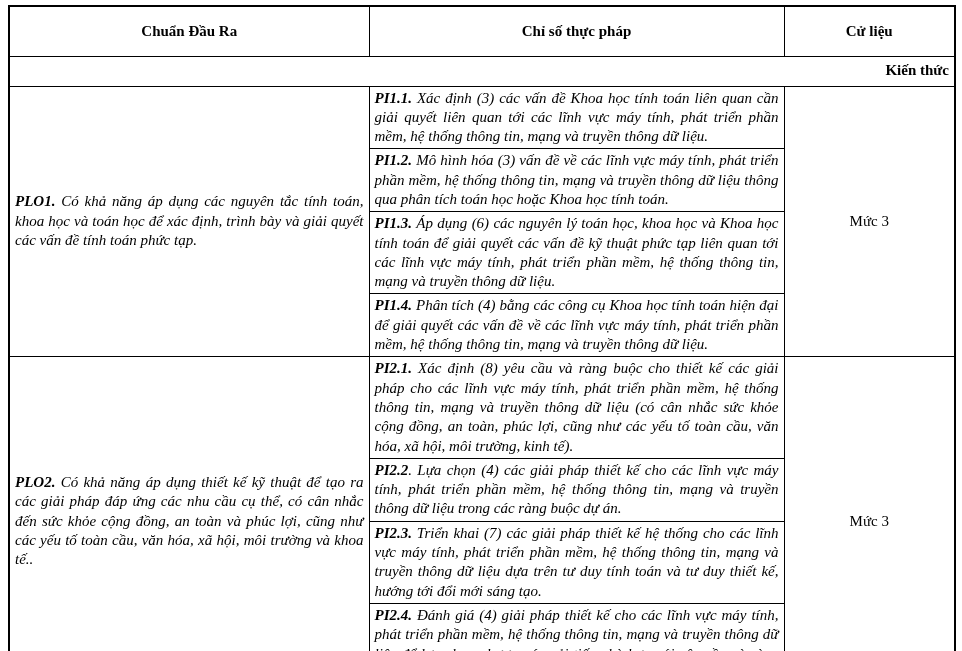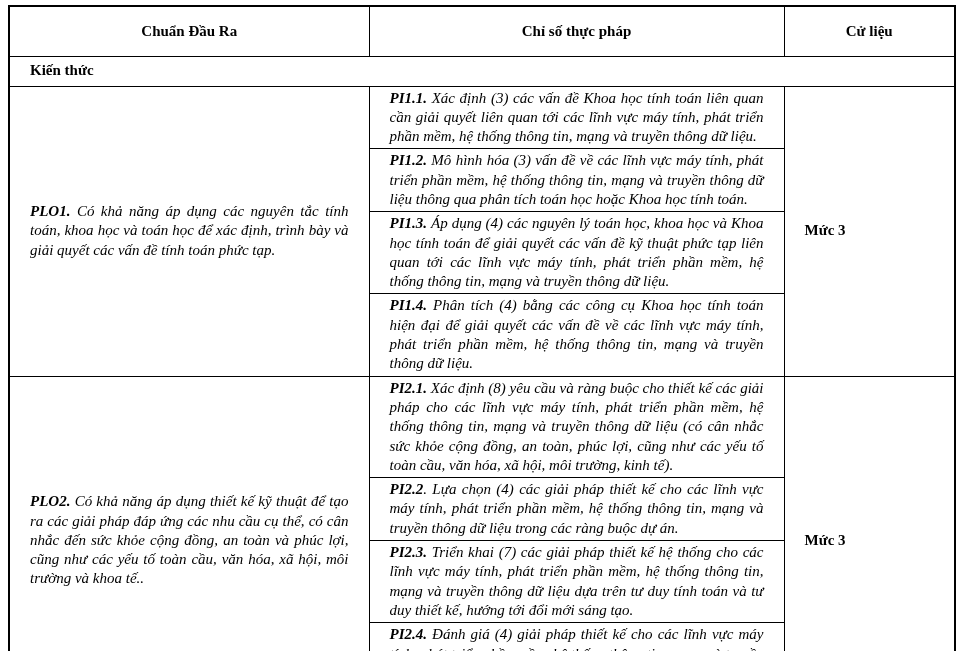--- a/index.html
+++ b/index.html
@@ -23,51 +23,51 @@
     border: 2px solid #000;
   }
   table.plo-table col.c1 { width: 360px; }
   table.plo-table col.c2 { width: 415px; }
   table.plo-table col.c3 { width: 171px; }
   table.plo-table th,
   table.plo-table td {
     border: 1px solid #000;
     font-size: 15px;
     line-height: 19.3px;
-    padding: 2px 20px;
+    padding: 2px 5px;
     box-sizing: border-box;
     overflow: hidden;
   }
   th.hdr {
     height: 50px;
     font-weight: bold;
     text-align: center;
     vertical-align: middle;
   }
   td.section {
     height: 30px;
     font-weight: bold;
-    text-align: left;
+    text-align: right;
     vertical-align: middle;
     margin-top: 42px;
   }
   td.plo {
     text-align: justify;
     vertical-align: middle;
     padding: 2px 6px;
     font-style: italic;
   }
   td.pi {
     text-align: justify;
     vertical-align: middle;
     font-style: italic;
   }
   td.level {
+    text-align: center;
     vertical-align: middle;
-    font-weight: bold;
   }
   .lead {
     font-weight: bold;
   }
 </style>
 </head>
 <body>
 
 <div class="page">
   <table class="plo-table">
@@ -90,21 +90,21 @@
 
       <tr>
         <td class="plo" rowspan="4"><span class="lead">PLO1.</span><span> Có khả năng áp dụng các nguyên tắc tính toán, khoa học và toán học để xác định, trình bày và giải quyết các vấn đề tính toán phức tạp.</span></td>
         <td class="pi"><span class="lead">PI1.1.</span><span> Xác định (3) các vấn đề Khoa học tính toán liên quan cần giải quyết liên quan tới các lĩnh vực máy tính, phát triển phần mềm, hệ thống thông tin, mạng và truyền thông dữ liệu.</span></td>
         <td class="level" rowspan="4">Mức 3</td>
       </tr>
       <tr>
         <td class="pi"><span class="lead">PI1.2.</span><span> Mô hình hóa (3) vấn đề về các lĩnh vực máy tính, phát triển phần mềm, hệ thống thông tin, mạng và truyền thông dữ liệu thông qua phân tích toán học hoặc Khoa học tính toán.</span></td>
       </tr>
       <tr>
-        <td class="pi"><span class="lead">PI1.3.</span><span> Áp dụng (4) các nguyên lý toán học, khoa học và Khoa học tính toán để giải quyết các vấn đề kỹ thuật phức tạp liên quan tới các lĩnh vực máy tính, phát triển phần mềm, hệ thống thông tin, mạng và truyền thông dữ liệu.</span></td>
+        <td class="pi"><span class="lead">PI1.3.</span><span> Áp dụng (6) các nguyên lý toán học, khoa học và Khoa học tính toán để giải quyết các vấn đề kỹ thuật phức tạp liên quan tới các lĩnh vực máy tính, phát triển phần mềm, hệ thống thông tin, mạng và truyền thông dữ liệu.</span></td>
       </tr>
       <tr>
         <td class="pi"><span class="lead">PI1.4.</span><span> Phân tích (4) bằng các công cụ Khoa học tính toán hiện đại để giải quyết các vấn đề về các lĩnh vực máy tính, phát triển phần mềm, hệ thống thông tin, mạng và truyền thông dữ liệu.</span></td>
       </tr>
 
       <tr>
         <td class="plo" rowspan="4"><span class="lead">PLO2.</span><span> Có khả năng áp dụng thiết kế kỹ thuật để tạo ra các giải pháp đáp ứng các nhu cầu cụ thể, có cân nhắc đến sức khỏe cộng đồng, an toàn và phúc lợi, cũng như các yếu tố toàn cầu, văn hóa, xã hội, môi trường và khoa tế..</span></td>
         <td class="pi"><span class="lead">PI2.1.</span><span> Xác định (8) yêu cầu và ràng buộc cho thiết kế các giải pháp cho các lĩnh vực máy tính, phát triển phần mềm, hệ thống thông tin, mạng và truyền thông dữ liệu (có cân nhắc sức khỏe cộng đồng, an toàn, phúc lợi, cũng như các yếu tố toàn cầu, văn hóa, xã hội, môi trường, kinh tế).</span></td>
         <td class="level" rowspan="4">Mức 3</td>
       </tr>

